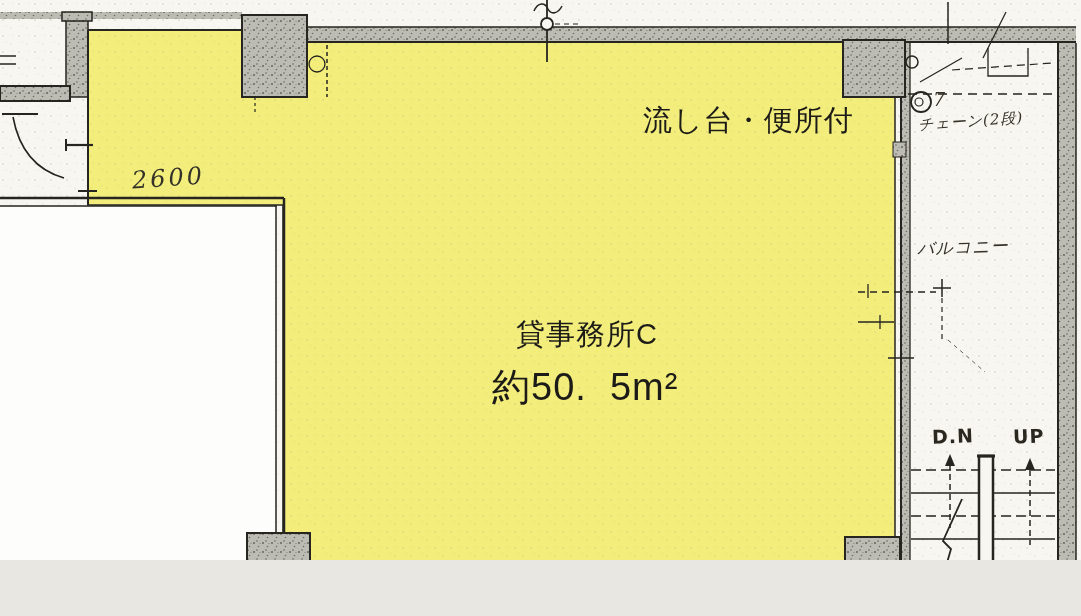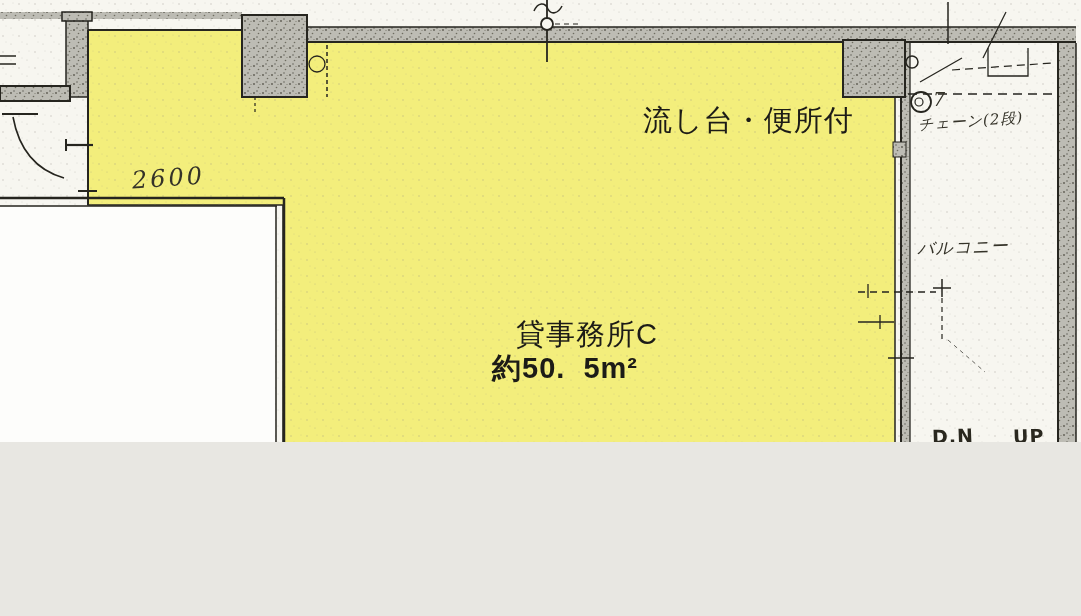--- a/index.html
+++ b/index.html
@@ -3,21 +3,21 @@
 <meta charset="utf-8">
 <style>
   :root{
     --c-highlight:#f3ee7c;
     --c-wall:#bdbcb4;
     --c-line:#26251f;
     --c-paper:#f7f6f0;
   }
   html,body{margin:0;padding:0;background:#e8e7e2;}
   .stage{
-    position:relative;width:1081px;height:442px;overflow:hidden;
+    position:relative;width:1081px;height:560px;overflow:hidden;
     background:var(--c-paper);
     font-family:"Liberation Sans",sans-serif;
   }
   .stage svg{position:absolute;left:0;top:0;}
   .lbl{
     position:absolute;color:#1c1b17;line-height:1.15;white-space:pre;
     font-family:"Liberation Sans",sans-serif;
   }
   .print{font-weight:500;letter-spacing:1px;}
   .hand{
@@ -170,21 +170,21 @@
       </g>
       <polyline points="933,611 951,549 943,541 962,499" stroke-width="1.8"></polyline>
       <path d="M 906,575 Q 922,603 934,610" stroke-width="1.2" stroke-dasharray="4 4"></path>
     </g>
   </svg>
 
   <div class="lbl print" style="left:643px;top:104px;font-size:29px;">流し台・便所付</div>
 
   <div class="lbl print" style="left:516px;top:318px;font-size:29px;">貸事務所C</div>
 
-  <div class="lbl print" style="left:492px;top:352px;font-size:29px;font-weight:bold;">約50.  5m²</div>
+  <div class="lbl print" style="left:492px;top:366px;font-size:38px;">約50.  5m²</div>
 
   <div class="lbl hand" style="left:132px;top:165px;font-size:24px;letter-spacing:3px;transform:rotate(-4deg);">2600</div>
 
   <div class="lbl hand" style="left:918px;top:113px;font-size:15px;transform:rotate(-4deg);">チェーン(2段)</div>
 
   <div class="lbl hand" style="left:917px;top:238px;font-size:17px;transform:rotate(-2deg);">バルコニー</div>
 
   <div class="lbl hand" style="left:933px;top:89px;font-size:19px;">7</div>
 
   <div class="lbl stencil" style="left:932px;top:426px;font-size:19px;transform:rotate(-2deg);">D.N</div>

